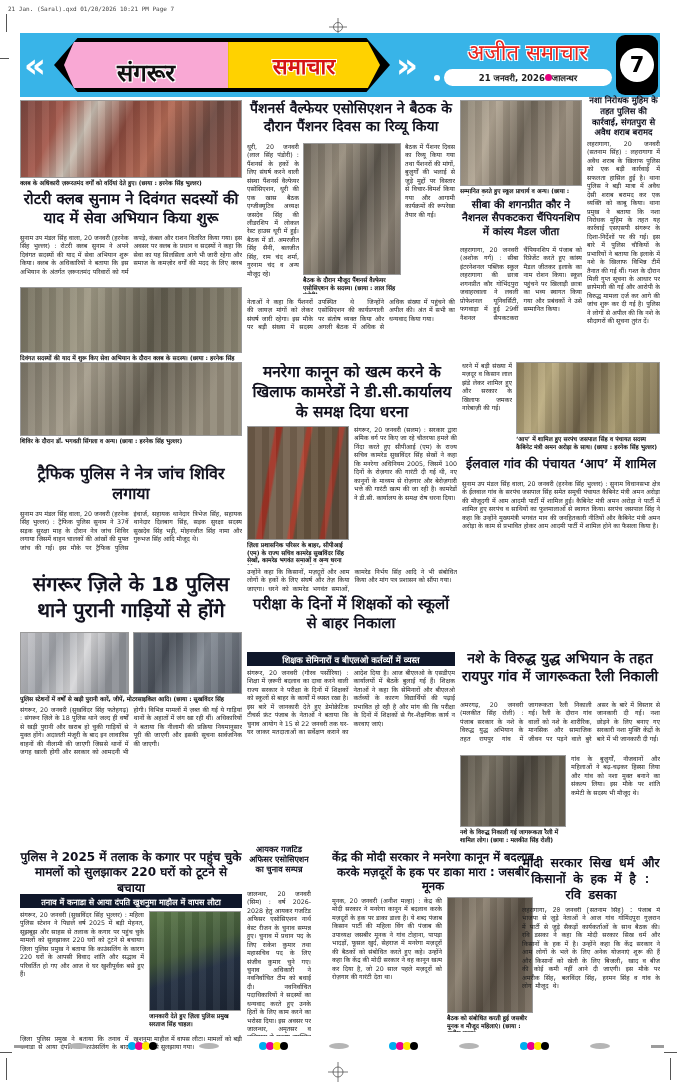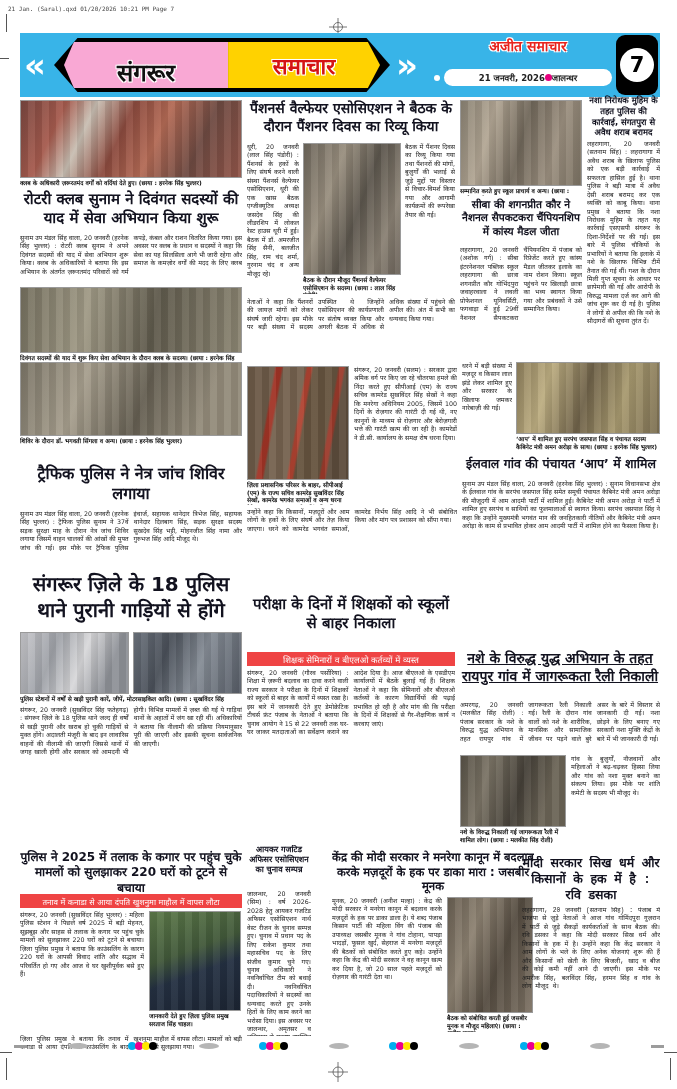--- a/index.html
+++ b/index.html
@@ -21,36 +21,36 @@
   .banner-in{position:absolute;left:10px;top:4px;right:10px;bottom:4px;display:flex;}
   .ban-red{flex:1.08;background:#f9a8d4;clip-path:polygon(0 50%,6% 0,100% 0,100% 100%,6% 100%);
            display:flex;align-items:flex-end;justify-content:center;}
   .ban-yel{flex:1;background:#ffd200;clip-path:polygon(0 0,92% 0,100% 50%,92% 100%,0 100%);
            display:flex;align-items:center;justify-content:center;}
   .t-sangrur{font-size:24px;font-weight:800;color:#111;
              text-shadow:-1px -1px 0 #fff,1px -1px 0 #fff,-1px 1px 0 #fff,1px 1px 0 #fff;}
   .t-samachar{font-size:22px;font-weight:800;color:#d41414;
               text-shadow:-1px -1px 0 #fff,1px -1px 0 #fff,-1px 1px 0 #fff,1px 1px 0 #fff;}
   .mh-right{position:relative;flex:1;height:100%;}
-  .t-ajit{position:absolute;left:28px;top:3px;width:160px;text-align:center;font-size:14px;font-weight:700;color:#e8231d;
+  .t-ajit{position:absolute;left:28px;top:3px;width:160px;text-align:center;font-size:22px;font-weight:400;color:#e8231d;
           text-shadow:-1px -1px 0 #fff,1px -1px 0 #fff,-1px 1px 0 #fff,1px 1px 0 #fff;}
   .datepill{position:absolute;left:24px;top:36px;width:168px;height:17px;background:#fff;border-radius:9px;
             display:flex;align-items:center;justify-content:center;font-size:8.5px;font-weight:700;color:#222;}
   .mdot{width:7px;height:7px;border-radius:50%;background:#e6007e;display:inline-block;}
   .wdot{position:absolute;top:42px;width:6px;height:6px;border-radius:50%;background:#fff;}
   .pagebox{position:absolute;right:2px;top:2px;width:42px;height:60px;background:#000;border-radius:9px;}
   .pagecircle{position:absolute;left:4px;top:13px;width:34px;height:34px;border-radius:50%;background:#fff;
               display:flex;align-items:center;justify-content:center;font-size:21px;font-weight:800;color:#000;}
   
   .hl{font-weight:800;text-align:center;color:#12121f;line-height:1.28;overflow:hidden;margin:0;}
   .body{font-size:6.3px;line-height:1.34;text-align:justify;color:#1d1d1d;overflow:hidden;}
   .cols-2{column-count:2;column-gap:5px;}
   .cols-3{column-count:3;column-gap:5px;}
   .cap{font-size:6px;font-weight:700;color:#0d0d0d;line-height:1.25;overflow:hidden;}
-  .subbar{background:#ef4444;color:#fff;font-weight:400;text-align:center;overflow:hidden;
+  .subbar{background:#0f172a;color:#fff;font-weight:700;text-align:center;overflow:hidden;
           display:flex;align-items:center;justify-content:center;}
   .photo{position:relative;border:1px solid #9a9a9a;box-sizing:border-box;}
   .photo::after{content:"";position:absolute;inset:0;
       background:repeating-linear-gradient(90deg,rgba(0,0,0,.07) 0 7px,rgba(255,255,255,.05) 7px 14px);}
   .ph-rotary1{background:linear-gradient(115deg,#7a4740,#a65b4e 18%,#c8beb2 30%,#8b4a3e 45%,#b36a55 60%,#6e4a42 78%,#93564a);}
   .ph-pension{background:linear-gradient(110deg,#6e675c,#998f7f 30%,#5c564d 55%,#8a8174 80%,#6b635a);}
   .ph-seba{background:linear-gradient(105deg,#8a8273,#b3a795 25%,#70675a 50%,#9c9080 75%,#7b7263);}
   .ph-rotary2{background:linear-gradient(100deg,#75705f,#a09a86 30%,#5f5a4c 60%,#8d8774);}
   .ph-traffic{background:linear-gradient(110deg,#7c7668,#a79f8e 28%,#655f52 55%,#948c7b 82%);}
   .ph-manrega{background:linear-gradient(100deg,#6d5a48 0 22%,#a13426 24% 28%,#75624f 30% 48%,#b04331 50% 53%,#66543f 55% 75%,#9c3a2b 77% 80%,#5d4c3c 82%);}
@@ -156,20 +156,21 @@
   </div>
 
   <div class="abs" style="left:20px;top:362px;width:222px;">
     <div class="photo ph-traffic" style="width:222px;height:74px;"></div>
     <div class="cap" style="height:9px;margin-top:1px;">शिविर के दौरान डॉ. भगवती सिंगला व अन्य। (छाया : हरनेक सिंह भुल्लर)</div>
     <h2 class="hl" style="font-size:16px;height:44px;margin-top:18px;">ट्रैफिक पुलिस ने नेत्र जांच शिविर लगाया</h2>
     <div class="body cols-2" style="height:58px;margin-top:2px;">सुनाम उप मंडल सिंह वाला, 20 जनवरी (हरनेक सिंह भुल्लर) : ट्रैफिक पुलिस सुनाम ने 37वें सड़क सुरक्षा माह के दौरान नेत्र जांच शिविर लगाया जिसमें वाहन चालकों की आंखों की मुफ्त जांच की गई। इस मौके पर ट्रैफिक पुलिस इंचार्ज, सहायक थानेदार त्रिभेज सिंह, सहायक थानेदार दिलबाग सिंह, सड़क सुरक्षा सदस्य सुखदेव सिंह भट्टी, मोहनजीत सिंह नामा और गुरुभज सिंह आदि मौजूद थे।</div>
   </div>
 
   <div class="abs" style="left:247px;top:363px;width:210px;">
+    <h2 class="hl" style="font-size:15.5px;height:60px;">मनरेगा कानून को खत्म करने के खिलाफ कामरेडों ने डी.सी.कार्यालय के समक्ष दिया धरना</h2>
     <div style="display:flex;gap:5px;margin-top:3px;">
       <div style="width:102px;">
         <div class="photo ph-manrega" style="width:102px;height:114px;"></div>
         <div class="cap" style="height:24px;margin-top:1px;">ज़िला प्रशासनिक परिसर के बाहर, सीपीआई (एम) के राज्य सचिव कामरेड सुखविंदर सिंह सेखों, कामरेड भगवंत समाओं व अन्य धरना देते हुए। (छाया : अमरजीत सिंह ढिल्लों)</div>
       </div>
       <div class="body" style="flex:1;height:140px;">संगरूर, 20 जनवरी (सलम) : सरकार द्वारा श्रमिक वर्ग पर किए जा रहे चौतरफा हमले की निंदा करते हुए सीपीआई (एम) के राज्य सचिव कामरेड सुखविंदर सिंह सेखों ने कहा कि मनरेगा अधिनियम 2005, जिसमें 100 दिनों के रोज़गार की गारंटी दी गई थी, नए कानूनों के माध्यम से रोज़गार और बेरोज़गारी भत्ते की गारंटी खत्म की जा रही है। कामरेडों ने डी.सी. कार्यालय के समक्ष रोष धरना दिया।</div>
     </div>
     <div class="body cols-2" style="height:28px;margin-top:2px;">उन्होंने कहा कि किसानों, मज़दूरों और आम लोगों के हकों के लिए संघर्ष और तेज़ किया जाएगा। धरने को कामरेड भगवंत समाओं, कामरेड निर्भय सिंह आदि ने भी संबोधित किया और मांग पत्र प्रशासन को सौंपा गया।</div>
   </div>
 
@@ -193,21 +194,21 @@
     <div class="body cols-2" style="height:126px;margin-top:2px;">संगरूर, 20 जनवरी (सुखविंदर सिंह फतेहगढ़) : संगरूर ज़िले के 18 पुलिस थाने जल्द ही वर्षों से खड़ी पुरानी और खराब हो चुकी गाड़ियों से मुक्त होंगे। अदालती मंजूरी के बाद इन लावारिस वाहनों की नीलामी की जाएगी जिससे थानों में जगह खाली होगी और सरकार को आमदनी भी होगी। विभिन्न मामलों में ज़ब्त की गई ये गाड़ियां थानों के अहातों में जंग खा रही थीं। अधिकारियों ने बताया कि नीलामी की प्रक्रिया नियमानुसार पूरी की जाएगी और इसकी सूचना सार्वजनिक की जाएगी।</div>
   </div>
 
   <div class="abs" style="left:247px;top:595px;width:208px;">
     <h2 class="hl" style="font-size:15px;height:54px;">परीक्षा के दिनों में शिक्षकों को स्कूलों से बाहर निकाला</h2>
     <div class="subbar" style="height:14px;font-size:8.5px;margin-top:3px;">शिक्षक सेमिनारों व बीएलओ कर्तव्यों में व्यस्त</div>
     <div class="body cols-2" style="height:168px;margin-top:3px;">संगरूर, 20 जनवरी (गौरव पर्सोरिया) : शिक्षा में ज़रूरी बदलाव का दावा करने वाली राज्य सरकार ने परीक्षा के दिनों में शिक्षकों को स्कूलों से बाहर के कार्यों में व्यस्त रखा है। इस बारे में जानकारी देते हुए डेमोक्रेटिक टीचर्स फ्रंट पंजाब के नेताओं ने बताया कि चुनाव आयोग ने 15 से 22 जनवरी तक घर-घर जाकर मतदाताओं का सर्वेक्षण कराने का आदेश दिया है। आज बीएलओ के एसडीएम कार्यालयों में बैठकें बुलाई गई हैं। शिक्षक नेताओं ने कहा कि सेमिनारों और बीएलओ कर्तव्यों के कारण विद्यार्थियों की पढ़ाई प्रभावित हो रही है और मांग की कि परीक्षा के दिनों में शिक्षकों से गैर-शैक्षणिक कार्य न करवाए जाएं।</div>
   </div>
 
   <div class="abs" style="left:460px;top:650px;width:200px;">
-    <h2 class="hl" style="font-size:14px;height:48px;text-decoration:underline;">नशे के विरुद्ध युद्ध अभियान के तहत रायपुर गांव में जागरूकता रैली निकाली</h2>
+    <h2 class="hl" style="font-size:14px;height:48px;">नशे के विरुद्ध युद्ध अभियान के तहत रायपुर गांव में जागरूकता रैली निकाली</h2>
     <div class="body cols-3" style="height:52px;margin-top:3px;">अमरगढ़, 20 जनवरी (मलकीत सिंह रोली) : पंजाब सरकार के नशे के विरुद्ध युद्ध अभियान के तहत रायपुर गांव में जागरूकता रैली निकाली गई। रैली के दौरान गांव वालों को नशे के शारीरिक, मानसिक और सामाजिक जीवन पर पड़ने वाले बुरे असर के बारे में विस्तार से जानकारी दी गई। नशा छोड़ने के लिए बनाए गए सरकारी नशा मुक्ति केंद्रों के बारे में भी जानकारी दी गई।</div>
     <div style="display:flex;gap:5px;margin-top:2px;">
       <div style="width:106px;">
         <div class="photo ph-rally" style="width:106px;height:72px;"></div>
         <div class="cap" style="height:16px;margin-top:1px;">नशे के विरुद्ध निकाली गई जागरूकता रैली में शामिल लोग। (छाया : मलकीत सिंह रोली)</div>
       </div>
       <div class="body" style="flex:1;height:88px;">गांव के बुजुर्गों, नौजवानों और महिलाओं ने बढ़-चढ़कर हिस्सा लिया और गांव को नशा मुक्त बनाने का संकल्प लिया। इस मौके पर शांति कमेटी के सदस्य भी मौजूद थे।</div>
     </div>
   </div>
 

